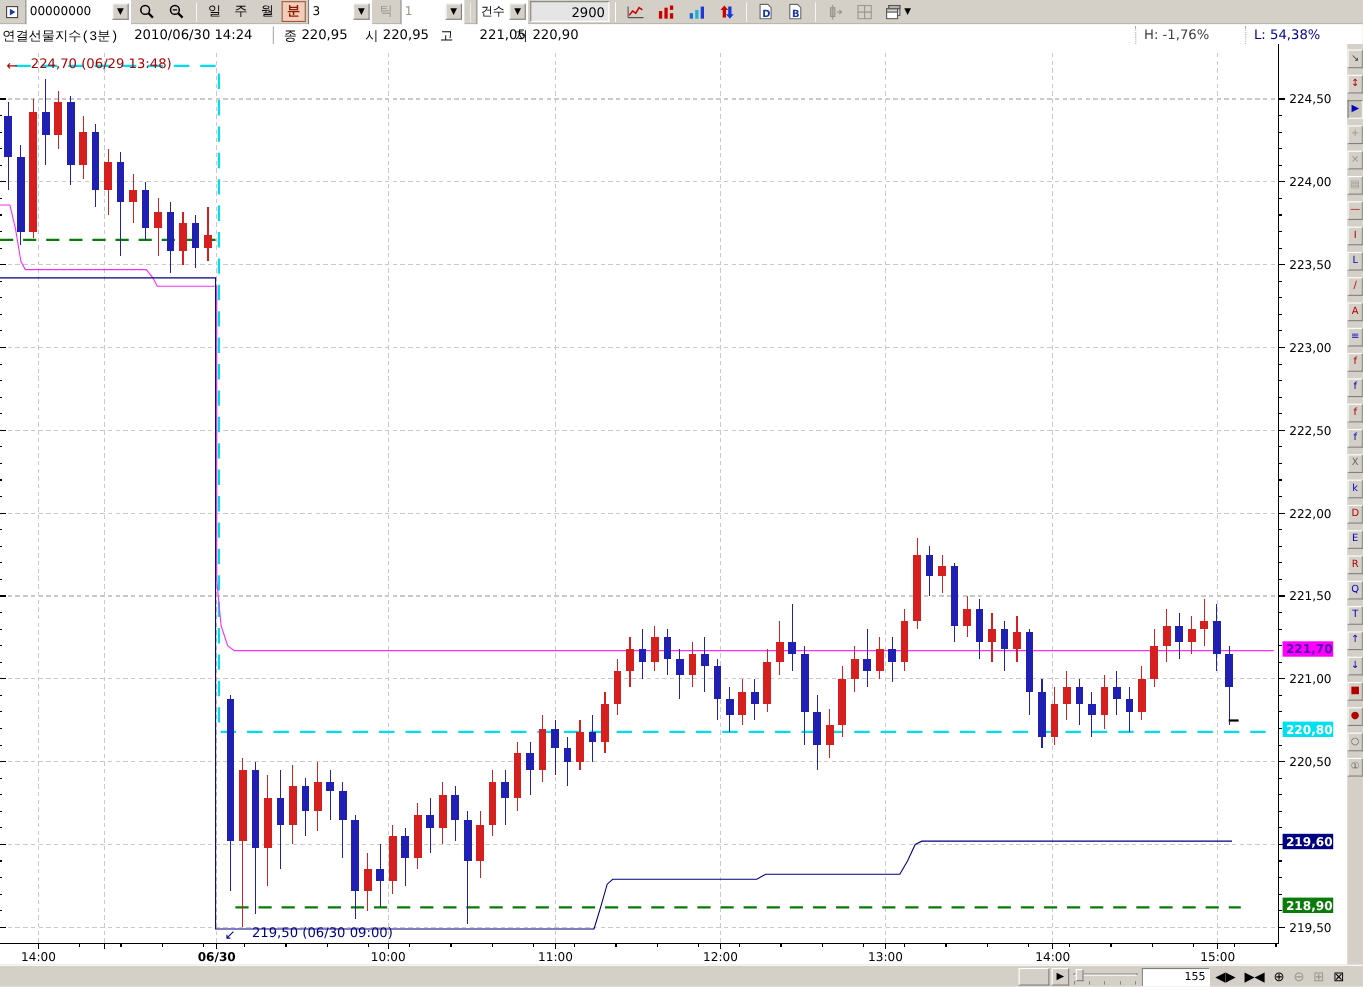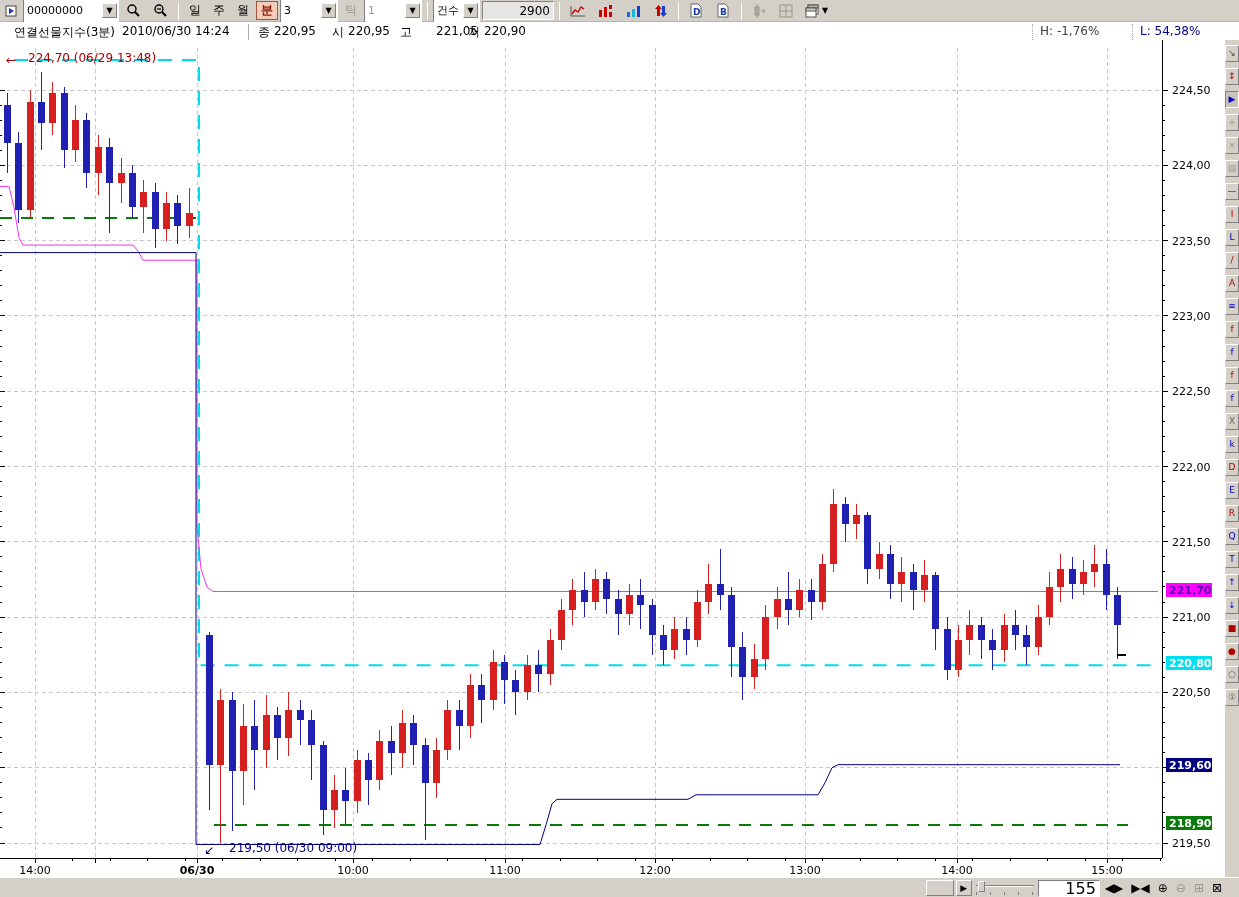--- a/index.html
+++ b/index.html
@@ -53,21 +53,21 @@
 .sb-btn.wide { width:28px; }
 .sb-btn.flat { border-color:transparent; font-size:12px; }
 .sb-btn.gray { color:#9a968e; }
 .sb-slider { position:relative; width:62px; height:16px; cursor:pointer; }
 .sb-slider .track { position:absolute; left:2px; right:2px; top:5px; height:2px; border:1px solid #808080; border-bottom-color:#fff; }
 .sb-slider .handle { position:absolute; left:4px; top:1px; width:7px; height:11px; background:#d4d0c8;
   border:1px solid; border-color:#fff #808080 #808080 #fff; }
 .sb-slider .ticks { position:absolute; left:2px; right:2px; top:12px; height:3px;
   background:repeating-linear-gradient(to right,#808080 0 1px,transparent 1px 14px); }
 .sb-input { width:62px; height:17px; border:1px solid; border-color:#808080 #fff #fff #808080; background:#fff;
-  text-align:right; padding:0 3px; font-size:16px; font-family:inherit; }
+  text-align:right; padding:0 3px; font-size:10px; font-family:inherit; }
 </style>
 </head>
 <body>
 
 <div class="app">
 
   <div class="toolbar">
     <span class="tb-btn" style="padding:0 1px;">
       <svg class="micon" width="14" height="14" viewBox="0 0 14 14">
         <rect x="1" y="2" width="10" height="10" fill="#fff" stroke="#444"></rect>
@@ -173,21 +173,21 @@
         <rect x="3" y="1" width="10" height="9" fill="#fff" stroke="#555"></rect>
         <rect x="3" y="1" width="10" height="3" fill="#b8b4ac" stroke="#555"></rect>
         <rect x="1" y="4" width="10" height="9" fill="#fff" stroke="#555"></rect>
         <rect x="1" y="4" width="10" height="3" fill="#d4d0c8" stroke="#555"></rect>
         </svg>
       <span style="font-size:8px;margin-left:2px;">▼</span>
     </span>
   </div>
 
   <div class="infobar">
-    <span style="left:14px;">연결선물지수(3분)</span>
+    <span style="left:2px;font-family:Liberation Mono, monospace;">연결선물지수(3분)</span>
     <span style="left:122px;">2010/06/30 14:24</span>
     <span class="inf-div" style="left:248px;"></span>
     <span style="left:258px;">종</span>
     <span style="left:274px;">220,95</span>
     <span style="left:332px;">시</span>
     <span style="left:348px;">220,95</span>
     <span style="left:400px;">고</span>
     <span style="left:436px;">221,05</span>
     <span style="left:468px;">저</span>
     <span style="left:484px;">220,90</span>

